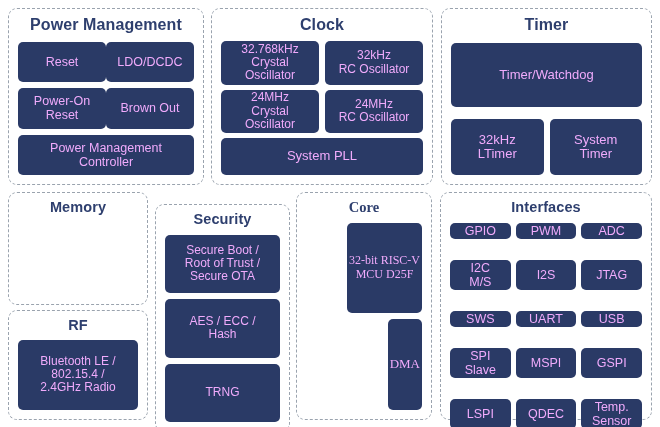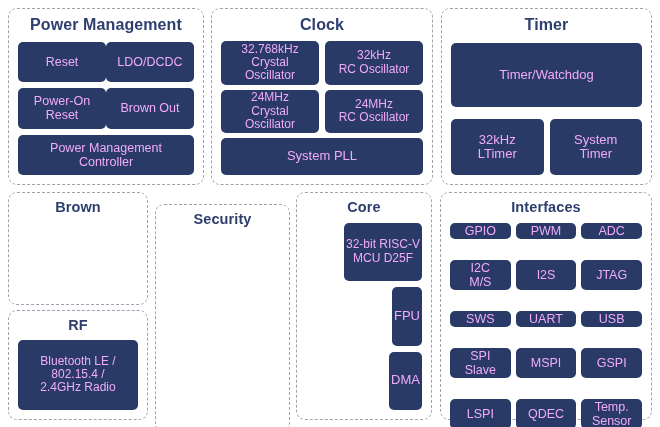--- a/index.html
+++ b/index.html
@@ -86,21 +86,21 @@
   #p-rf .rows{gap:6px;}
   #p-rf .row{flex:1 1 0;}
   #p-rf .blk{font-size:12px;flex:1 1 0;}
 
   #p-security{left:155px;top:204px;width:135px;height:228px;padding:7px 9px 9px;}
   #p-security .panel-title{font-size:14.5px;margin-bottom:8px;}
   #p-security .rows{gap:6px;}
   #p-security .row{flex:1 1 0;}
   #p-security .blk{font-size:12px;flex:1 1 0;}
 
-  #p-core{left:296px;top:192px;width:136px;height:228px;padding:7px 9px 9px;}
+  #p-core{left:296px;top:192px;width:136px;height:228px;padding:7px 9px 9px;font-family:Liberation Serif, serif;}
   #p-core .panel-title{font-size:14.5px;margin-bottom:8px;}
   #p-core .rows{gap:6px;align-items:flex-end;}
   #p-core .row{flex:1 1 0;}
   #p-core .blk{font-size:12px;flex:1 1 0;}
   #p-core .r2 .blk,#p-core .r3 .blk{font-size:13px;}
 
   #p-interfaces{left:440px;top:192px;width:212px;height:228px;padding:7px 9px 9px;}
   #p-interfaces .panel-title{font-size:14.5px;margin-bottom:8px;}
   #p-interfaces .rows{gap:21px;}
   #p-interfaces .row{gap:5px;flex:1 1 0;}
@@ -168,48 +168,60 @@
           <span><span>32kHz</span><br><span>LTimer</span></span>
         </div>
         <div class="blk">
           <span><span>System</span><br><span>Timer</span></span>
         </div>
       </div>
     </div>
   </div>
 
   <div class="panel" id="p-memory">
-    <div class="panel-title">Brown</div>
+    <div class="panel-title">Memory</div>
   </div>
 
   <div class="panel" id="p-rf">
     <div class="panel-title">RF</div>
     <div class="rows">
       <div class="row r1">
         <div class="blk">
           <span><span>Bluetooth LE /</span><br><span>802.15.4 /</span><br><span>2.4GHz Radio</span></span>
         </div>
       </div>
     </div>
   </div>
 
   <div class="panel" id="p-security">
     <div class="panel-title">Security</div>
+    <div class="rows">
+      <div class="row r1">
+        <div class="blk">
+          <span><span>Secure Boot /</span><br><span>Root of Trust /</span><br><span>Secure OTA</span></span>
+        </div>
+      </div>
+      <div class="row r2">
+        <div class="blk">
+          <span><span>AES / ECC /</span><br><span>Hash</span></span>
+        </div>
+      </div>
+      <div class="row r3">
+        <div class="blk">TRNG</div>
+      </div>
+    </div>
   </div>
 
   <div class="panel" id="p-core">
     <div class="panel-title">Core</div>
     <div class="rows">
       <div class="row r1">
         <div class="blk">
           <span><span>32-bit RISC-V</span><br><span>MCU D25F</span></span>
         </div>
-      </div>
-      <div class="row r2">
-        <div class="blk">FPU</div>
       </div>
       <div class="row r3">
         <div class="blk">DMA</div>
       </div>
     </div>
   </div>
 
   <div class="panel" id="p-interfaces">
     <div class="panel-title">Interfaces</div>
     <div class="rows">

